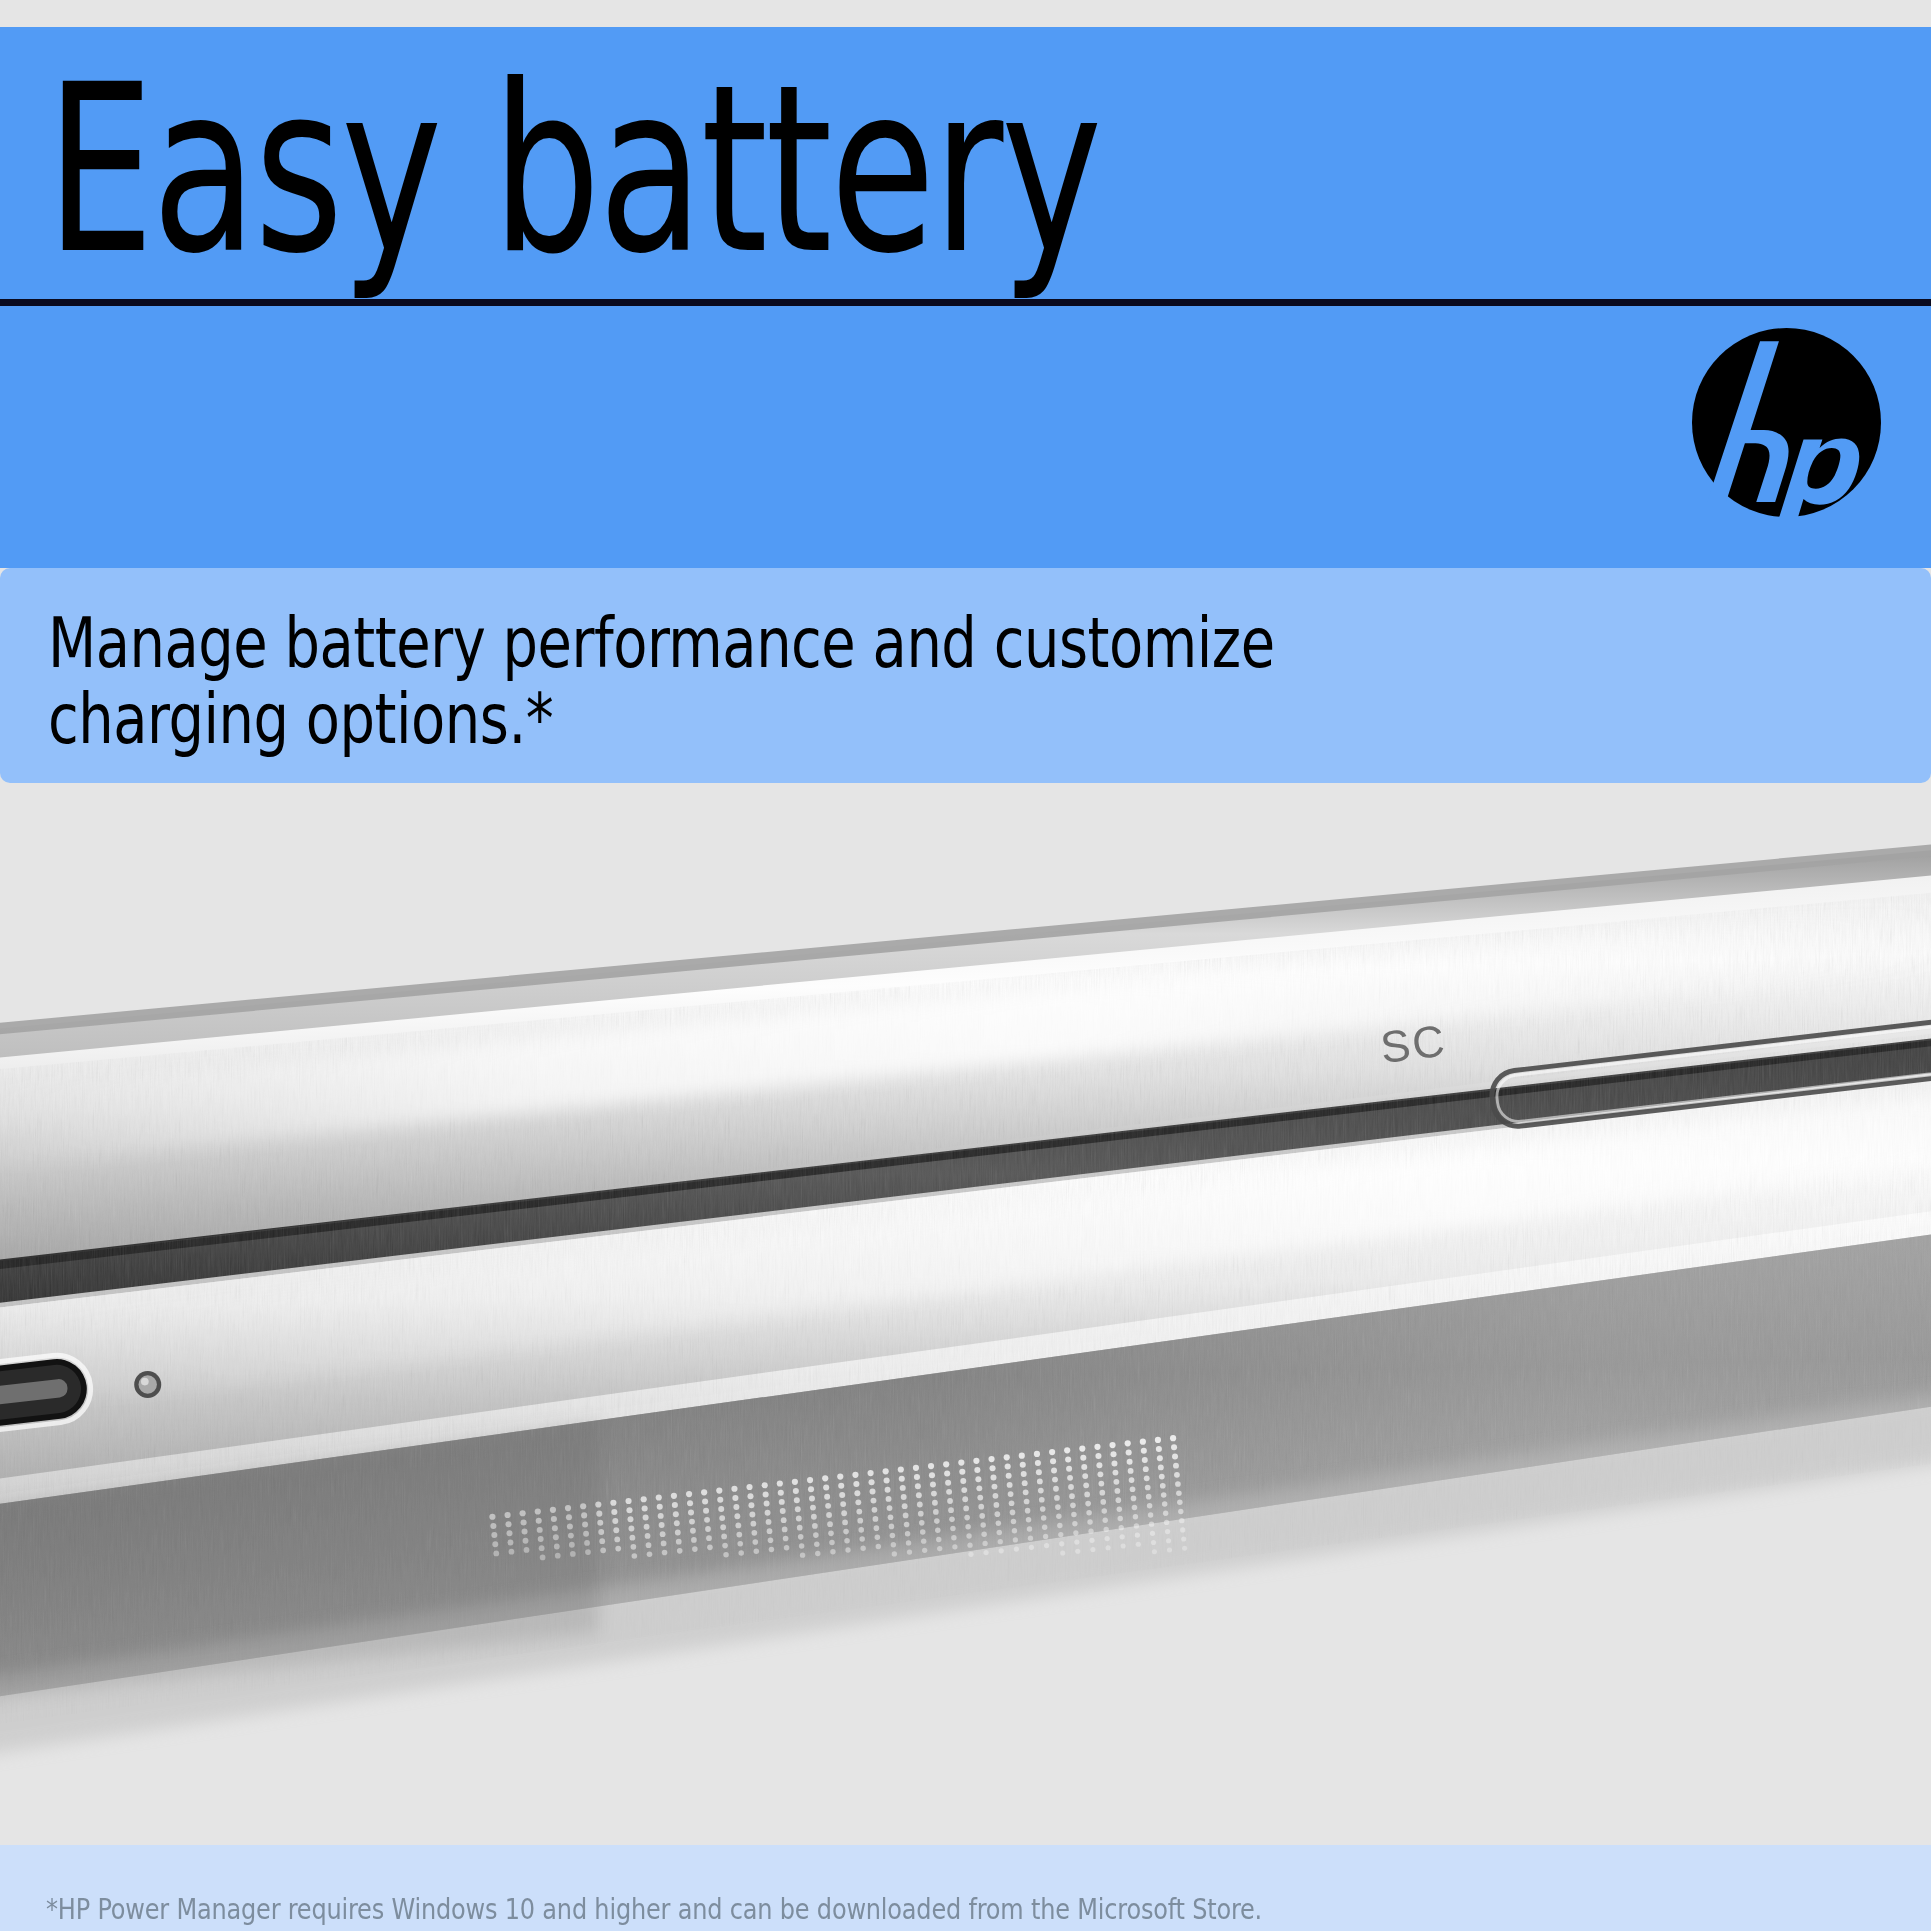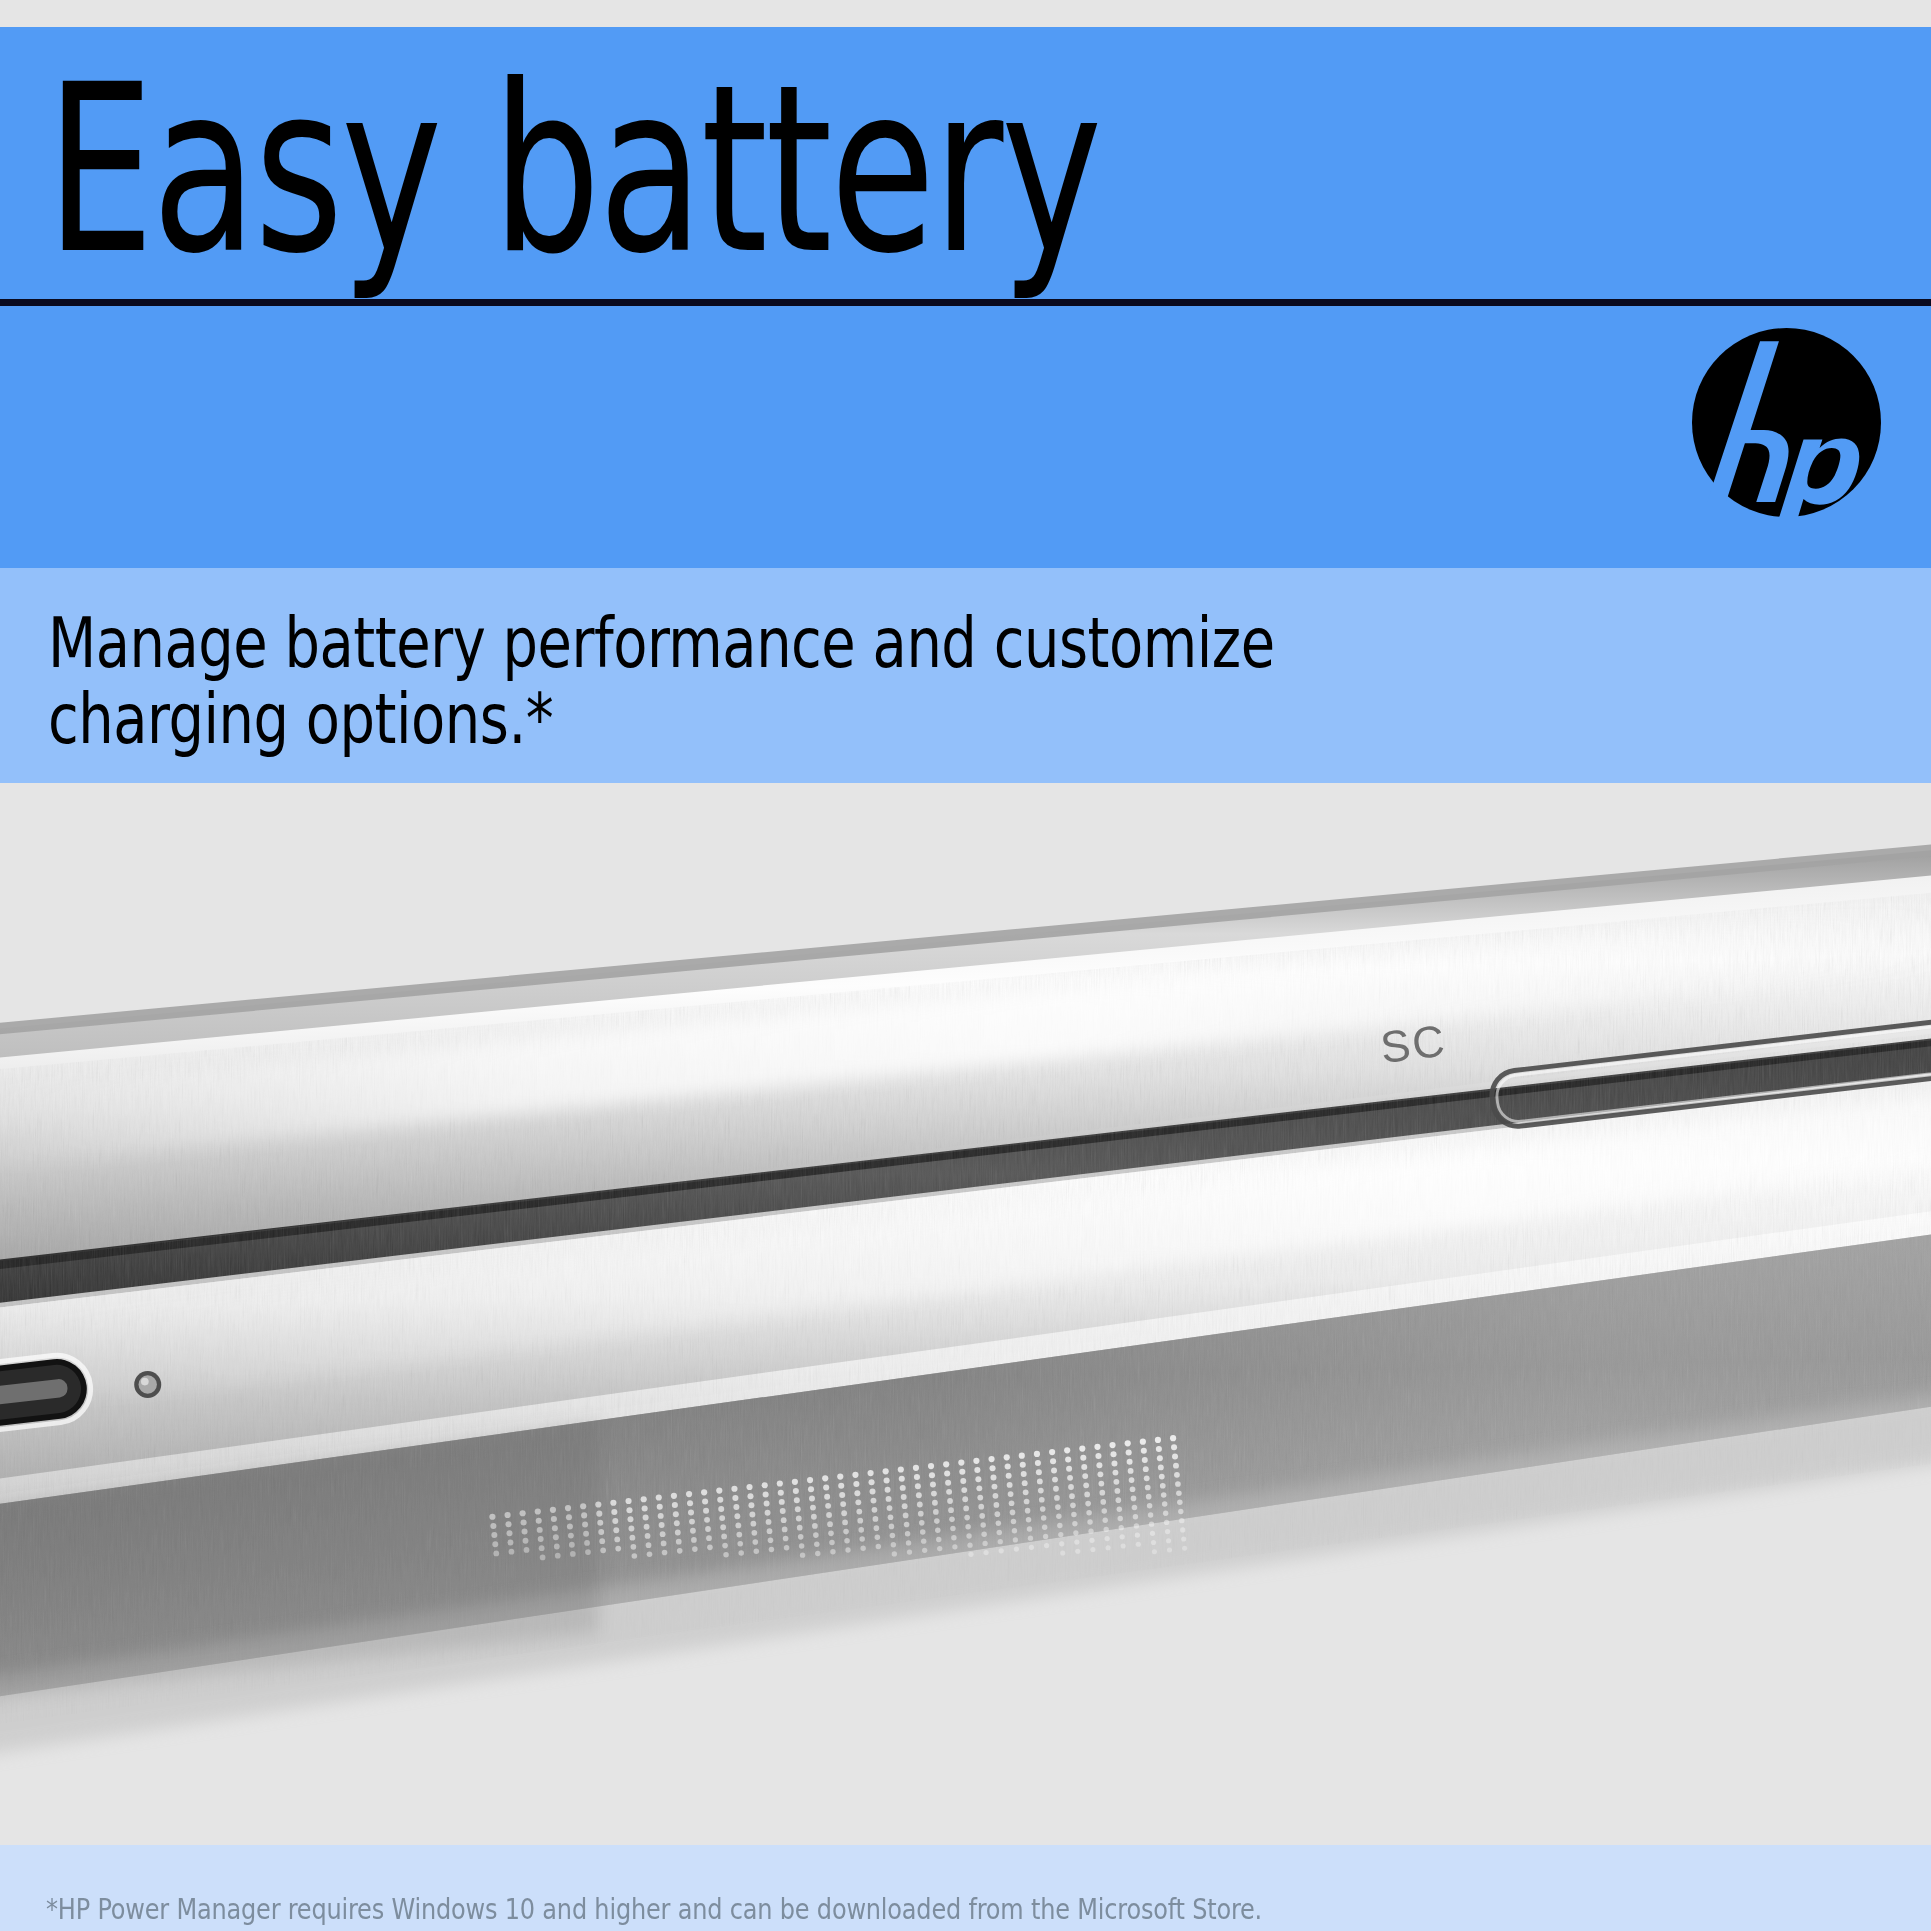--- a/index.html
+++ b/index.html
@@ -38,20 +38,21 @@
     background:var(--blue-strong);
     overflow:hidden;
   }
 
   
   .band-subtitle {
     position:absolute; left:0; top:541px;
     width:1931px; height:215px;
     background:var(--blue-mid);
     overflow:hidden;
+    border-radius:10px;
   }
 
   
   .band-photo {
     position:absolute; left:0; top:756px;
     width:1931px; height:1062px;
     background:#E5E5E5;
     overflow:hidden;
   }
 

